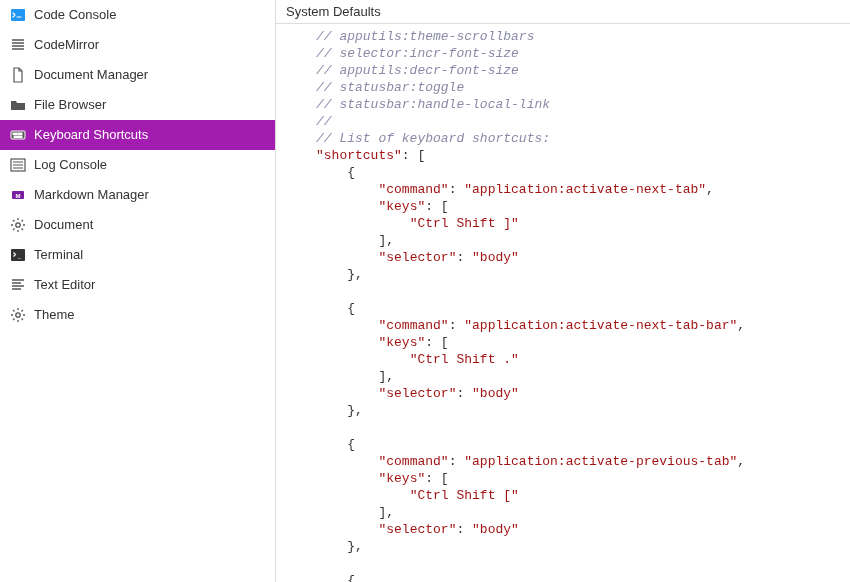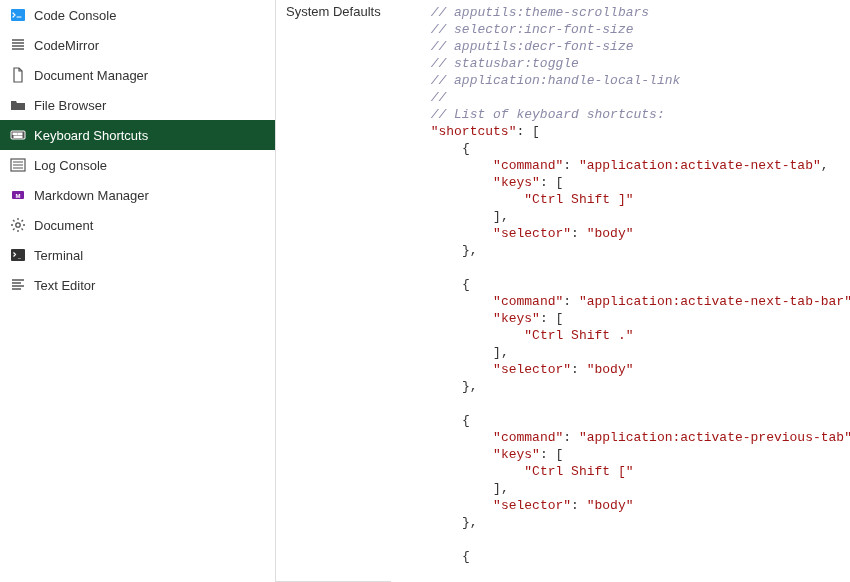--- a/index.html
+++ b/index.html
@@ -14,44 +14,44 @@
     display: flex;
   }
   .sidebar {
     width: 275px;
     border-right: 0px solid #e0e0e0;
     background: #fff;
     overflow-y: auto;
   }
   .sidebar-item {
     display: flex;
-    align-items: center;
+    align-items: flex-start;
     padding: 7px 10px;
     cursor: pointer;
     color: #333;
     gap: 8px;
   }
   .sidebar-item.active {
-    background: #14532d;
+    background: #a21caf;
     color: #fff;
   }
   .sidebar-item.active .icon svg { fill: #fff; stroke: #fff; }
   .icon {
     width: 16px;
     height: 16px;
     display: inline-flex;
     align-items: center;
     justify-content: center;
     flex-shrink: 0;
   }
   .icon svg { width: 16px; height: 16px; fill: #555; }
   .main {
     flex: 1;
     display: flex;
-    flex-direction: row;
+    flex-direction: column;
     border-left: 1px solid #ddd;
   }
   .main-header {
     padding: 4px 10px;
     border-bottom: 1px solid #ddd;
     font-size: 13px;
     color: #333;
     background: #fff;
   }
   .editor-wrap {
@@ -175,30 +175,39 @@
       <span>Terminal</span>
     </div>
     <div class="sidebar-item">
       <span class="icon">
         <svg viewBox="0 0 16 16">
           <path d="M2 3h12M2 6h9M2 9h12M2 12h9" stroke="#555" stroke-width="1.4"></path>
         </svg>
       </span>
       <span>Text Editor</span>
     </div>
+    <div class="sidebar-item">
+      <span class="icon">
+        <svg viewBox="0 0 16 16">
+          <circle cx="8" cy="8" r="2.2" fill="none" stroke="#555" stroke-width="1.3"></circle>
+          <path d="M8 1v2M8 13v2M1 8h2M13 8h2M3 3l1.5 1.5M11.5 11.5L13 13M13 3l-1.5 1.5M4.5 11.5L3 13" stroke="#555" stroke-width="1.3"></path>
+        </svg>
+      </span>
+      <span>Theme</span>
+    </div>
   </div>
 
 <div class="main">
   <div class="main-header">System Defaults</div>
   <div class="editor-wrap">
     <div class="editor" id="editor"><span class="comment">// apputils:theme-scrollbars</span>
 <span class="comment">// selector:incr-font-size</span>
 <span class="comment">// apputils:decr-font-size</span>
 <span class="comment">// statusbar:toggle</span>
-<span class="comment">// application:handle-local-link</span>
+<span class="comment">// statusbar:handle-local-link</span>
 <span class="comment">//</span>
 <span class="comment">// List of keyboard shortcuts:</span>
 <span class="key">"shortcuts"</span><span class="punc">: [</span>
     <span class="punc">{</span>
         <span class="key">"command"</span><span class="punc">: </span><span class="string">"application:activate-next-tab"</span><span class="punc">,</span>
         <span class="key">"keys"</span><span class="punc">: [</span>
             <span class="string">"Ctrl Shift ]"</span>
         <span class="punc">],</span>
         <span class="key">"selector"</span><span class="punc">: </span><span class="string">"body"</span>
     <span class="punc">},</span>

